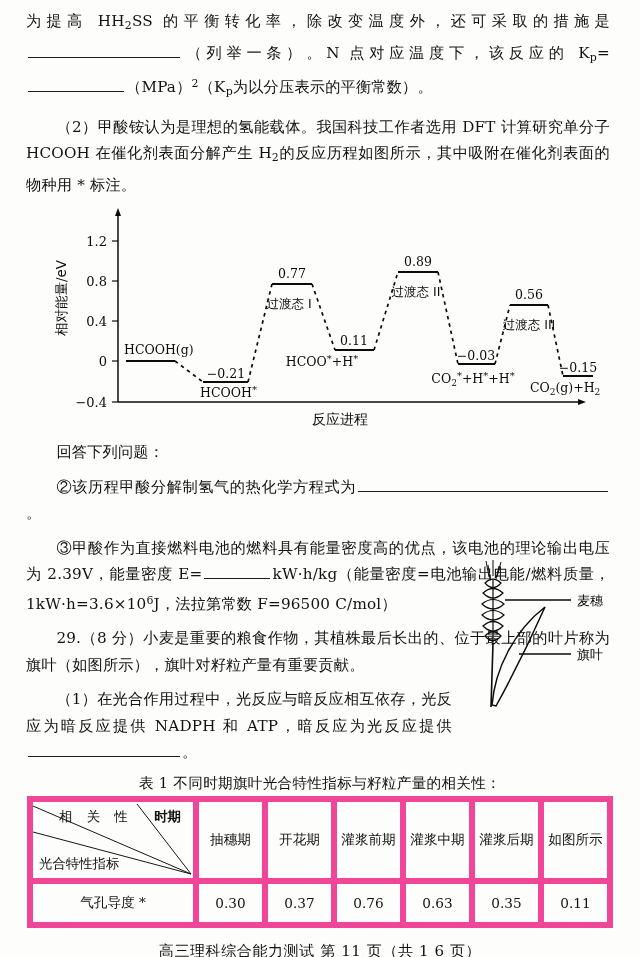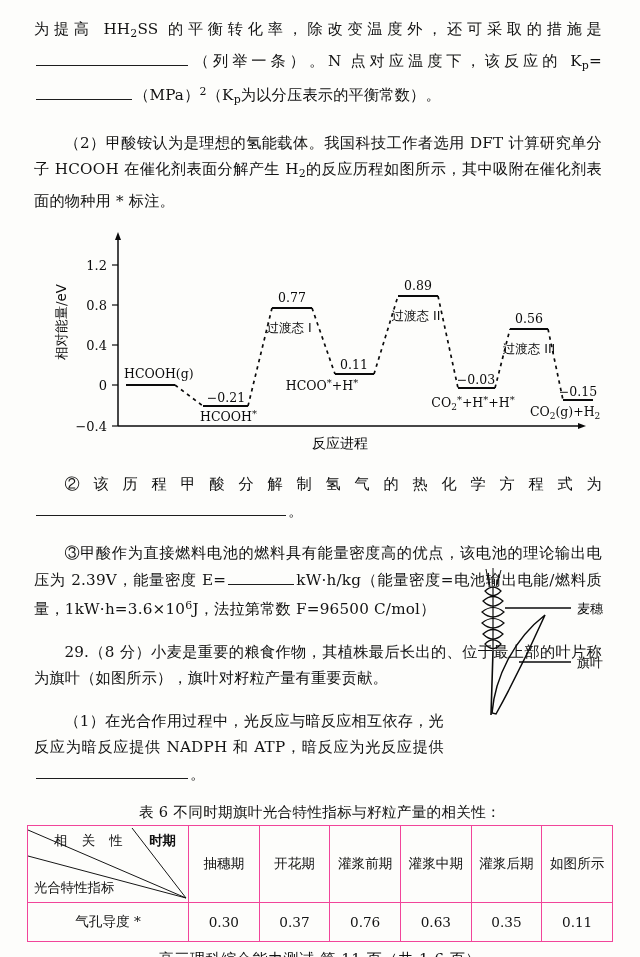--- a/index.html
+++ b/index.html
@@ -15,21 +15,21 @@
     position:relative;
     width:640px;height:957px;
     padding:0;
     box-sizing:border-box;
     filter:contrast(1.05);
   }
   .para{
     font-size:15.2px;
     line-height:26.5px;
     letter-spacing:.2px;
-    margin:16px;
+    margin:8px;
     padding:0 22px 0 18px;
     text-align:justify;
     text-justify:inter-ideograph;
   }
   .indent{text-indent:2em;}
   .blank{
     display:inline-block;
     border-bottom:1px solid #222;
     vertical-align:baseline;
     height:15px;
@@ -67,21 +67,21 @@
     letter-spacing:.3px;
   }
   table{
     border-collapse:collapse;
     width:586px;
     margin:0 auto;
     font-size:13.6px;
     table-layout:fixed;
   }
   table td,table th{
-    border:1px solid #ec4899;
+    border:6px solid #ec4899;
     text-align:center;
     padding:6px 1px;
     font-weight:normal;
     height:26px;
   }
   .corner{
     position:relative;
     height:76px;
     padding:0;
     width:160px;
@@ -181,20 +181,23 @@
       <g font-size="12.5" font-family="DejaVu Sans, Liberation Sans, sans-serif" fill="#111" text-anchor="middle">
         <text x="249" y="102">过渡态 I</text>
         <text x="376" y="90">过渡态 II</text>
         <text x="489" y="123">过渡态 III</text>
       </g>
 
       <text x="300" y="218" font-size="14" text-anchor="middle" font-family="DejaVu Sans, Liberation Sans, sans-serif" fill="#111">反应进程</text>
     </svg>
   </div>
 
+  <p class="para indent">
+    <span>回答下列问题：</span>
+  </p>
 
 
   <p class="para indent">
     <span>②该历程甲酸分解制氢气的热化学方程式为</span><span class="blank b-xxl"></span><span>。</span>
   </p>
 
   <p class="para indent">
     <span>③甲酸作为直接燃料电池的燃料具有能量密度高的优点，该电池的理论输出电压为 2.39V，能量密度 E=</span><span class="blank b-short"></span><span>kW·h/kg（能量密度=电池输出电能/燃料质量，1kW·h=3.6×10</span><sup>6</sup><span>J，法拉第常数 F=96500 C/mol）</span>
   </p>
 
@@ -234,21 +237,21 @@
 
       <path d="M33,146 C36,110 55,72 86,48 C70,84 54,116 37,147 Z" stroke="#111" stroke-width="1.5" fill="none"></path>
 
       <line x1="46" y1="41" x2="112" y2="41" stroke="#111" stroke-width="1.3"></line>
       <line x1="60" y1="95" x2="112" y2="95" stroke="#111" stroke-width="1.3"></line>
       <text x="118" y="46" class="fig-label" font-family="DejaVu Sans, Liberation Sans, sans-serif" fill="#111">麦穗</text>
       <text x="118" y="100" class="fig-label" font-family="DejaVu Sans, Liberation Sans, sans-serif" fill="#111">旗叶</text>
     </svg>
   </div>
 
-  <div class="tbl-title">表 6   不同时期旗叶光合特性指标与籽粒产量的相关性：</div>
+  <div class="tbl-title">表 1   不同时期旗叶光合特性指标与籽粒产量的相关性：</div>
 
   <table>
     <tbody>
         <tr>
       <th class="corner">
         <svg width="160" height="76">
           <line x1="0" y1="4" x2="158" y2="72" stroke="#1b1b1b" stroke-width="1"></line>
           <line x1="0" y1="30" x2="158" y2="72" stroke="#1b1b1b" stroke-width="1"></line>
           <line x1="104" y1="2" x2="158" y2="72" stroke="#1b1b1b" stroke-width="1"></line>
         </svg>

